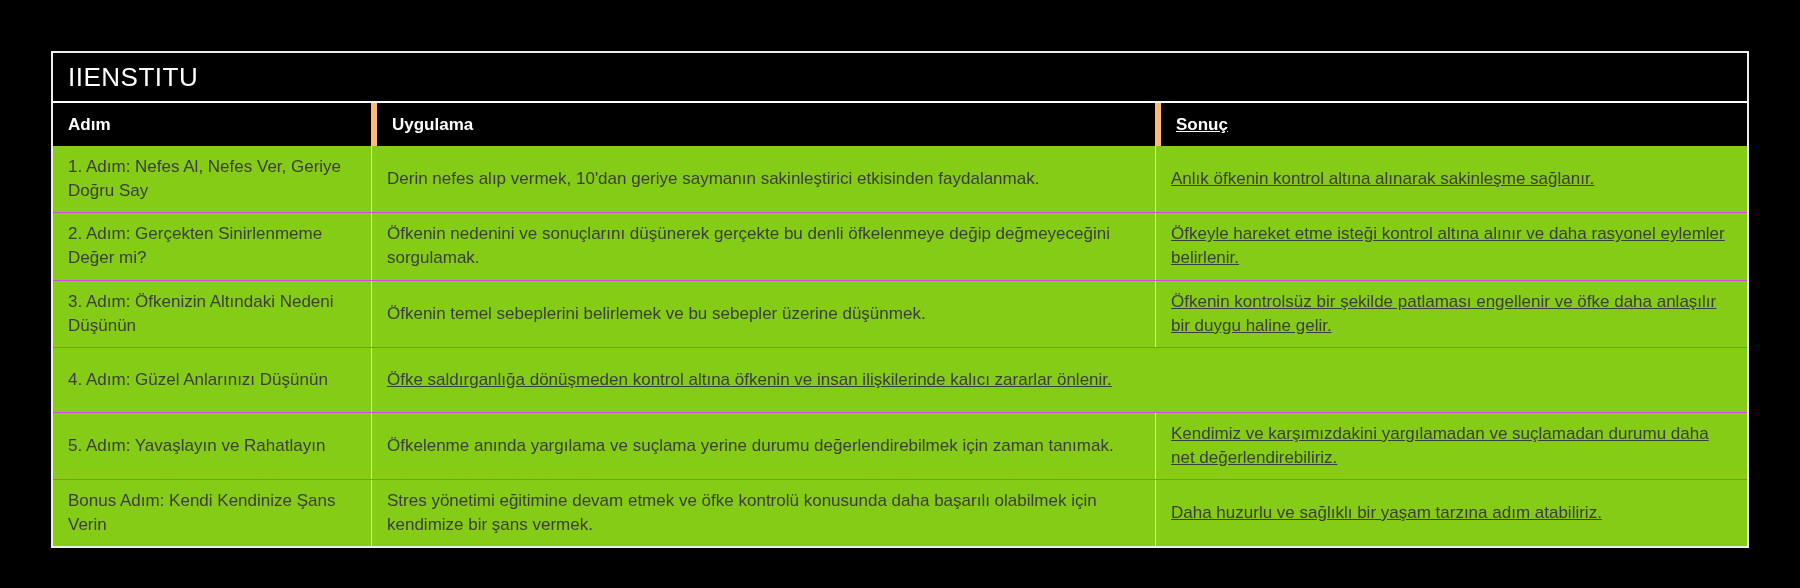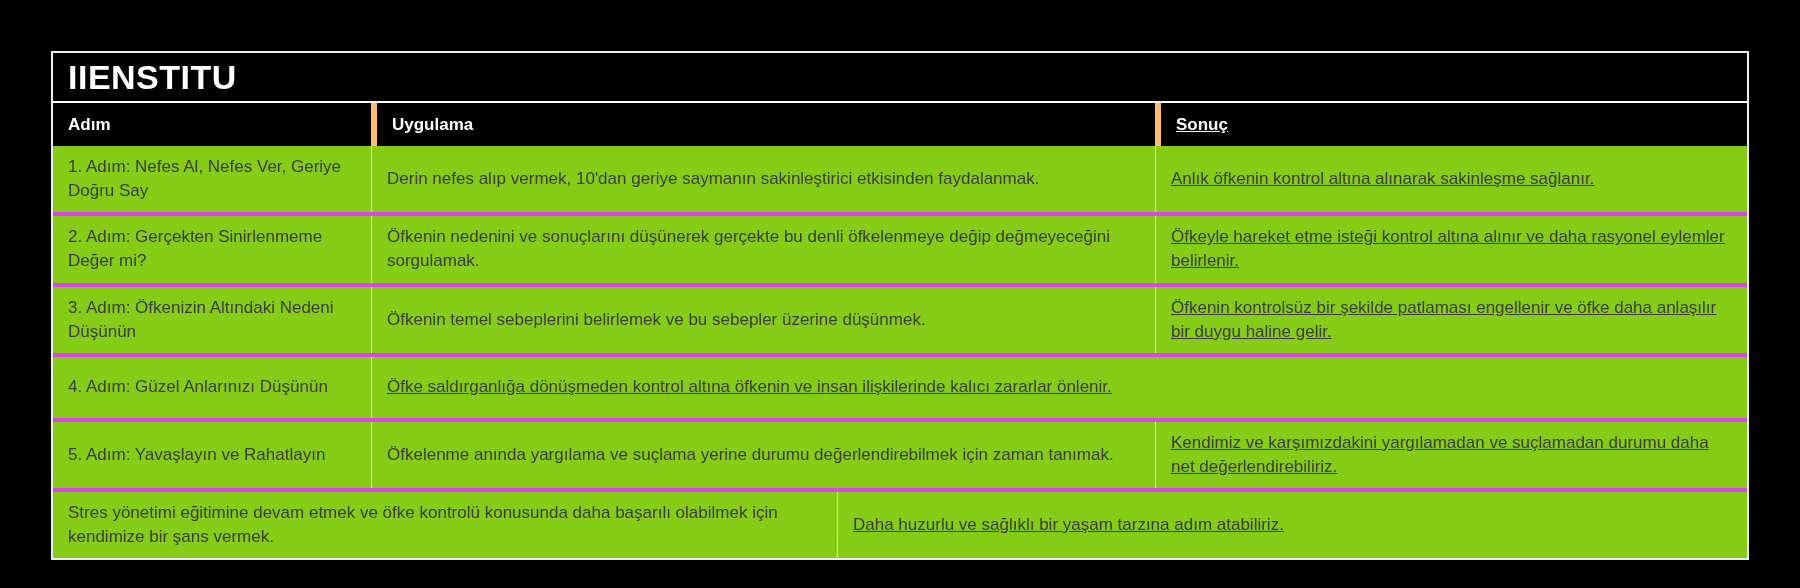--- a/index.html
+++ b/index.html
@@ -18,22 +18,22 @@
     background: #ffffff;
     border: 2px solid #ededed;
   }
   .card-title {
     background: #000000;
     color: #ffffff;
     height: 50px;
     display: flex;
     align-items: center;
     padding: 0 15px;
-    font-size: 34px;
-    font-weight: bold;
+    font-size: 26px;
+    font-weight: normal;
     letter-spacing: 0.5px;
     border-bottom: 2px solid #ffffff;
   }
   .thead {
     display: flex;
     background: #000000;
     color: #ffffff;
     height: 43px;
   }
   .th {
@@ -42,21 +42,21 @@
     padding: 16px 15px;
     font-size: 17px;
     font-weight: bold;
   }
   .th + .th { border-left: 6px solid #fdba74; }
   .tr {
     display: flex;
     min-height: 65px;
     background: #84cc16;
   }
-  .tr + .tr { border-top: 4px solid #d946ef; justify-content: space-between; }
+  .tr + .tr { border-top: 1px solid #d946ef; justify-content: space-between; }
   .td {
     display: flex;
     align-items: center;
     padding: 9px 15px;
     font-size: 17px;
     line-height: 1.42;
     color: #3d3d3d;
   }
   .td + .td { border-left: 1px solid #e4e4e4; }
   .c1 { width: 318px; flex: 0 0 auto; }
@@ -101,18 +101,19 @@
       <div class="td c3">Öfke saldırganlığa dönüşmeden kontrol altına öfkenin ve insan ilişkilerinde kalıcı zararlar önlenir.</div>
     </div>
 
     <div class="tr">
       <div class="td c1">5. Adım: Yavaşlayın ve Rahatlayın</div>
       <div class="td c2">Öfkelenme anında yargılama ve suçlama yerine durumu değerlendirebilmek için zaman tanımak.</div>
       <div class="td c3">Kendimiz ve karşımızdakini yargılamadan ve suçlamadan durumu daha net değerlendirebiliriz.</div>
     </div>
 
     <div class="tr">
+      <div class="td c1">Bonus Adım: Kendi Kendinize Şans Verin</div>
       <div class="td c2">Stres yönetimi eğitimine devam etmek ve öfke kontrolü konusunda daha başarılı olabilmek için kendimize bir şans vermek.</div>
       <div class="td c3">Daha huzurlu ve sağlıklı bir yaşam tarzına adım atabiliriz.</div>
     </div>
 
   </div>
 </div>
 
 </body></html>

